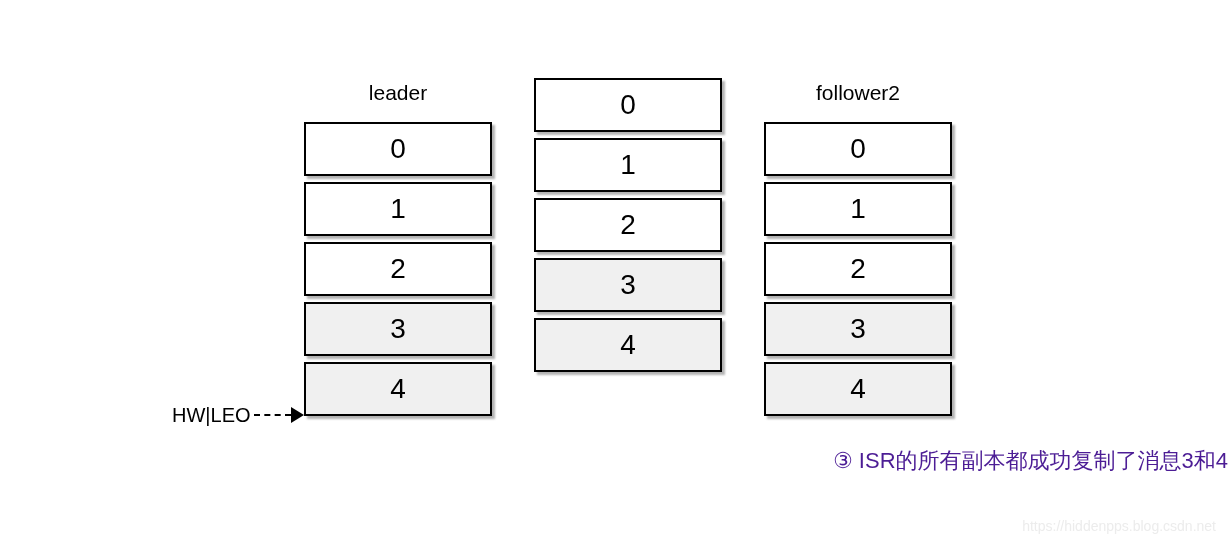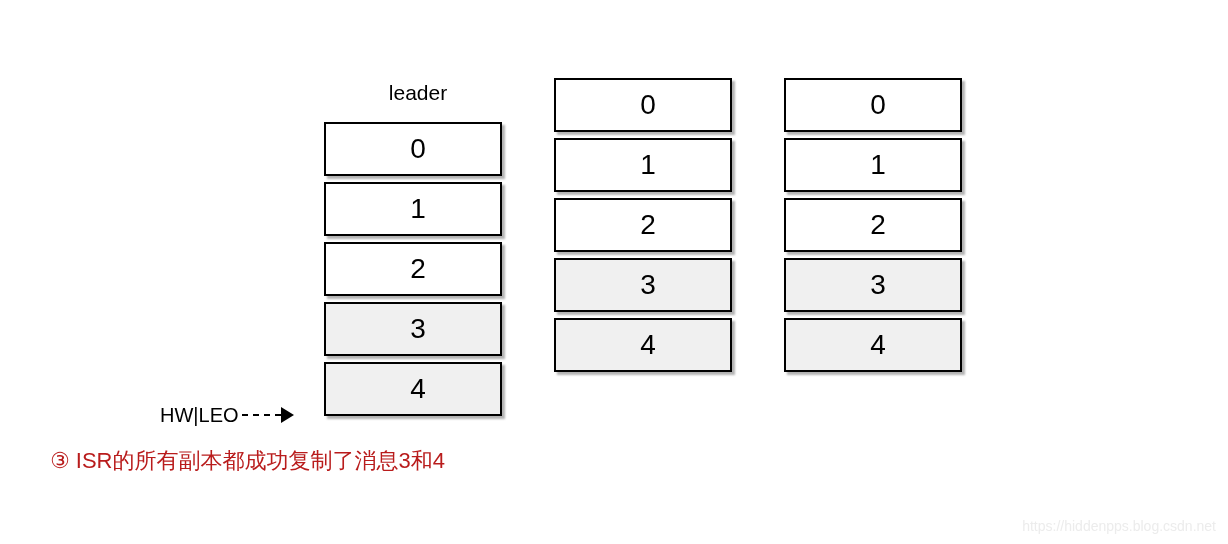--- a/index.html
+++ b/index.html
@@ -1,21 +1,21 @@
 <!DOCTYPE html>
 <html style="--cell-fill: #ffffff; --replicated-fill: #f0f0f0; --border-color: #000000; --watermark-color: #ececec;"><head>
 <meta charset="utf-8">
 <style>
   :root{
     --cell-fill:#ffffff;
     --replicated-fill:#f0f0f0;
     --border-color:#000000;
     --watermark-color:#ececec;
   }
-  *{box-sizing:border-box;padding-left:10px;}
+  *{box-sizing:border-box;}
   html,body{margin:0;padding:0;background:#ffffff;}
   body{font-family:"Liberation Sans","DejaVu Sans",sans-serif;color:#000;}
   .stage{
     position:relative;
     width:1228px;
     height:544px;
     background:#ffffff;
     overflow:hidden;
   }
   .columns{
@@ -58,42 +58,43 @@
     top:402px;
     width:164px;
     height:26px;
     display:flex;
     align-items:center;
   }
   .pointer-label{
     font-size:20px;
     white-space:nowrap;
     line-height:26px;
+    margin-left:32px;
   }
   .pointer-dash{
     flex:1;
     height:0;
     margin-left:3px;
     border-top:2px dashed #000;
   }
   .pointer-arrow{
     width:0;
     height:0;
     border-top:8px solid transparent;
     border-bottom:8px solid transparent;
     border-left:13px solid #000;
   }
   .caption{
     position:absolute;
     left:40px;
     right:0;
     top:446px;
-    text-align:left;
+    text-align:right;
     font-size:22px;
-    color:#b91c1c;
+    color:#4c1d95;
   }
   .watermark{
     position:absolute;
     right:12px;
     bottom:10px;
     font-size:14px;
     color:var(--watermark-color);
   }
 </style>
 </head>
@@ -111,20 +112,21 @@
         <div class="cell replicated">4</div>
       </div>
       <div class="column">
         <div class="cell">0</div>
         <div class="cell">1</div>
         <div class="cell">2</div>
         <div class="cell replicated">3</div>
         <div class="cell replicated">4</div>
       </div>
       <div class="column">
+        <div class="col-title">follower2</div>
         <div class="cell">0</div>
         <div class="cell">1</div>
         <div class="cell">2</div>
         <div class="cell replicated">3</div>
         <div class="cell replicated">4</div>
       </div>
     </div>
 
   <div class="pointer-row">
     <span class="pointer-label">HW|LEO</span>

